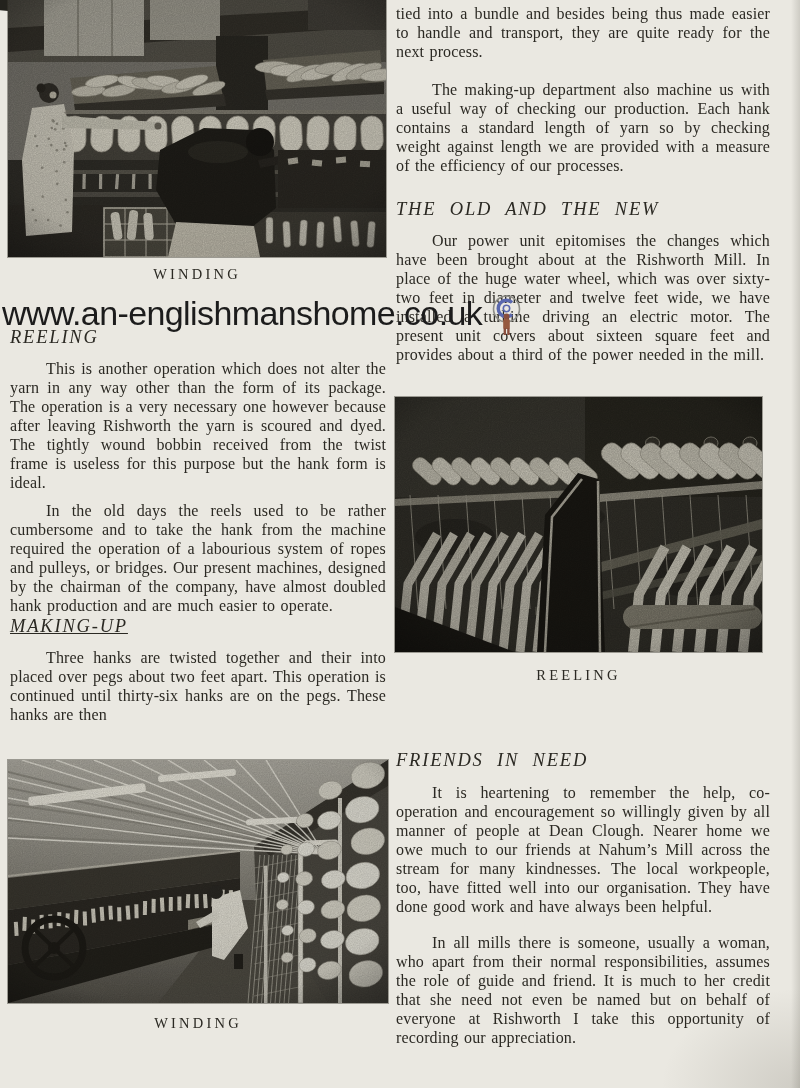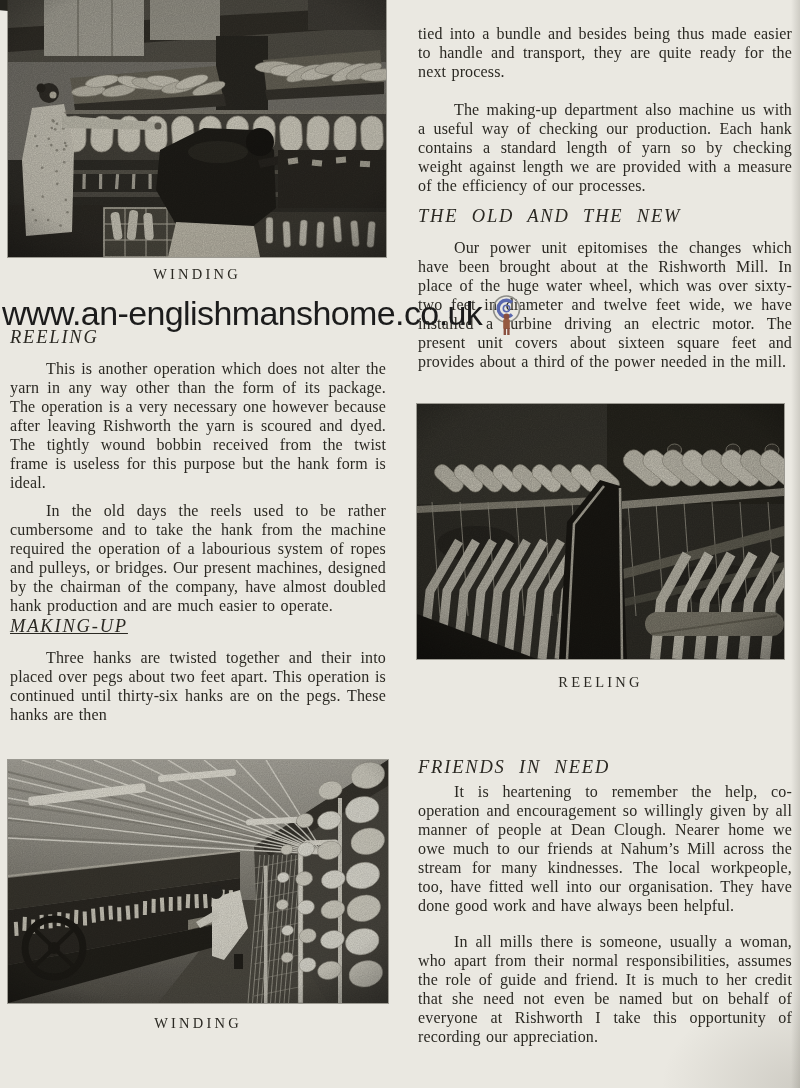--- a/index.html
+++ b/index.html
@@ -17,53 +17,53 @@
   }
   .page{position:absolute;inset:0;}
   .corner-mark{position:absolute;left:0;top:0;width:42px;height:13px;background:#23221d;
     clip-path:polygon(0 0,100% 0,72% 100%,0 78%);}
   .edge-right{position:absolute;right:0;top:0;width:9px;height:100%;
     background:linear-gradient(to right,rgba(90,88,78,0),rgba(90,88,78,0.20));}
   .smudge-br{position:absolute;right:0;bottom:0;width:140px;height:100px;
     background:radial-gradient(ellipse at 100% 100%,rgba(110,106,95,0.22),rgba(110,106,95,0) 70%);}
   .col{position:absolute;top:0;}
   .col-left{left:10px;width:376px;}
-  .col-right{left:418px;width:374px;padding-top:24px;}
+  .col-right{left:396px;width:374px;padding-top:4px;}
   figure{margin:0;padding:0;display:block;position:relative;}
   figure svg{display:block;}
   .fig-winding{width:378px;height:257px;margin-left:-2px;}
   .fig-reeling{width:367px;height:255px;margin-left:-1px;}
   .fig-twisting{width:380px;height:243px;margin-left:-2px;}
   .photo-frame{outline:1px solid rgba(60,57,48,0.45);}
   .caption{
     text-align:center;font-size:14.5px;letter-spacing:3.2px;line-height:16px;
     color:var(--ink);font-weight:500;
   }
   .cap-winding{width:378px;margin-left:-2px;margin-top:9px;}
   .cap-reeling{width:367px;margin-left:-1px;margin-top:15px;}
   .cap-twisting{width:380px;margin-left:-2px;margin-top:12px;}
   .sec{
     font-style:italic;font-weight:500;font-size:18.5px;line-height:22px;
     letter-spacing:1.8px;word-spacing:7px;margin:0;
   }
   .h-reeling{margin-top:44px;}
   .h-makingup{text-decoration:underline;}
-  .h-oldnew{margin-top:10px;}
+  .h-oldnew{margin-top:23px;}
   .h-friends{margin-top:66px;}
   p{
     margin:0;text-align:justify;font-size:16px;line-height:19px;
     letter-spacing:0.15px;word-spacing:1.2px;text-indent:36px;
   }
   .noindent{text-indent:0;}
   .mt-std{margin-top:11px;}
   .mt-para2{margin-top:9px;}
   .mt-fig-twist{margin-top:36px;}
   .mt-fig-reel{margin-top:33px;}
   .mt-p2r{margin-top:19px;}
-  .mt-p4r{margin-top:4px;}
+  .mt-p4r{margin-top:12px;}
   .mt-p5r{margin-top:17px;}
   .watermark{
     position:absolute;left:2px;top:289px;display:flex;align-items:center;
     font-family:"Liberation Sans","DejaVu Sans",sans-serif;
     font-size:34px;line-height:38px;letter-spacing:-0.6px;color:var(--wm);
     white-space:nowrap;
   }
   .wm-logo{margin-left:9px;margin-top:5px;}
 </style>
 </head>

